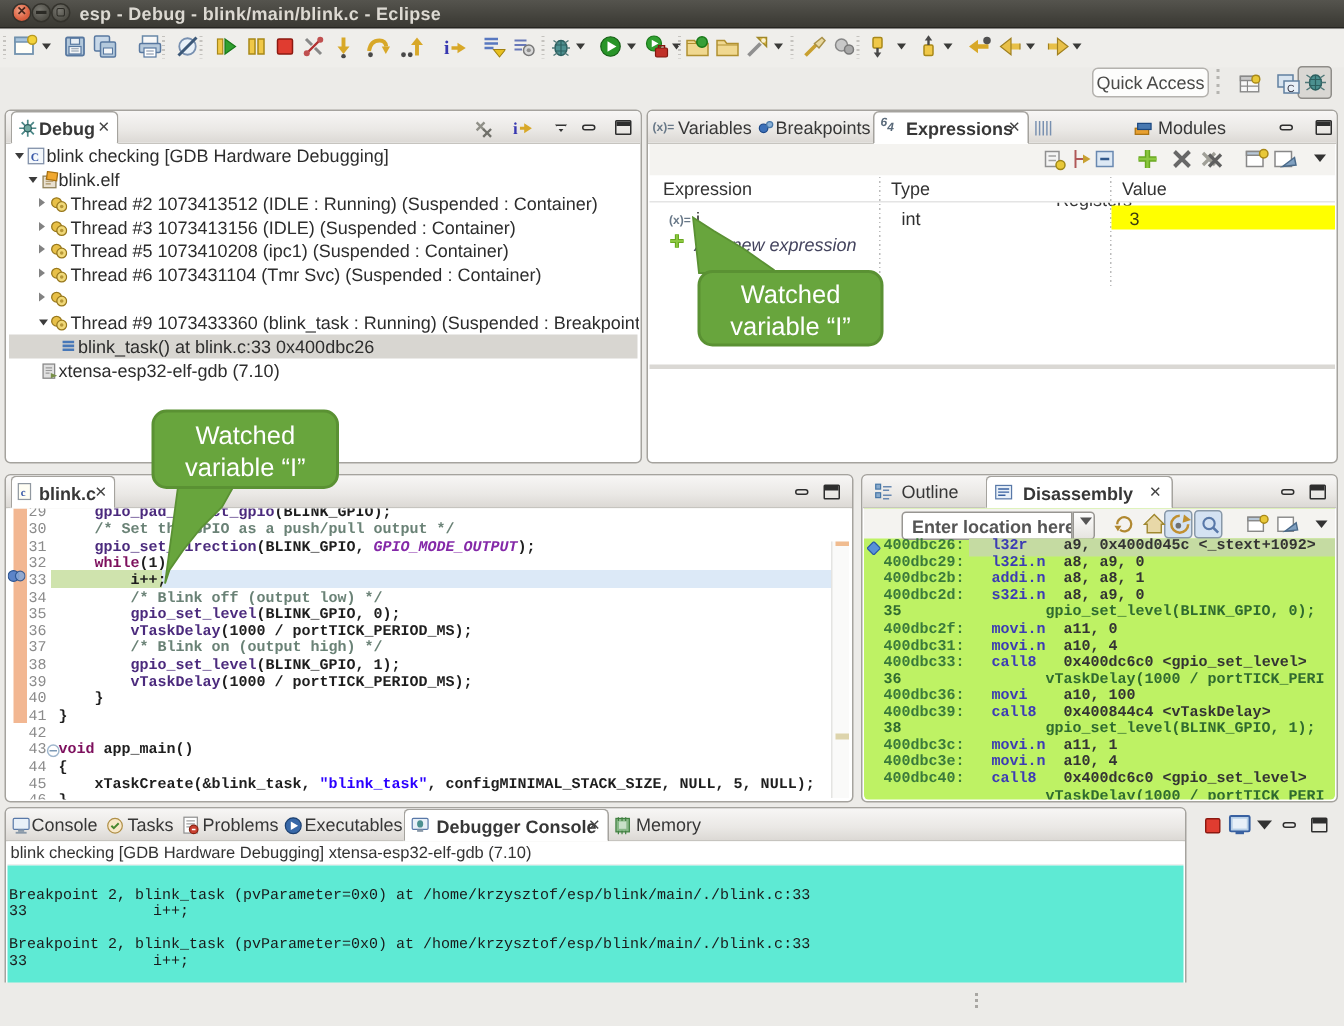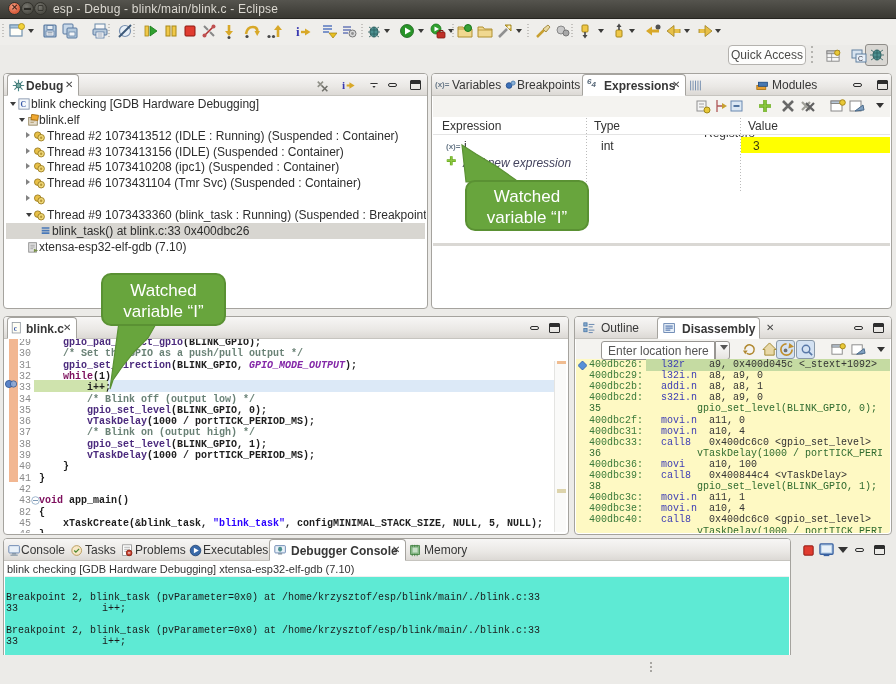--- a/index.html
+++ b/index.html
@@ -5,21 +5,21 @@
 * { margin:0; padding:0; box-sizing:border-box; }
 html,body { width:896px; height:684px; overflow:hidden; }
 body { font-family:"Liberation Sans", sans-serif; background:#ecebe8; position:relative; }
 .abs { position:absolute; }
 svg.ic { position:absolute; }
 
 
 #titlebar { left:0; top:0; width:896px; height:19px;
   background:linear-gradient(#55544e,#403f39 75%,#3a3933);
   border-bottom:1px solid #252420; }
-#titlebar .tit { position:absolute; left:53px; top:2px; font-size:12px; font-weight:normal; color:#dcd9d2; letter-spacing:0.2px; }
+#titlebar .tit { position:absolute; left:53px; top:2px; font-size:12px; font-weight:bold; color:#dcd9d2; letter-spacing:0.2px; }
 .wbtn { position:absolute; top:2px; width:13px; height:13px; border-radius:50%; }
 #btn-close { left:8px;  background:radial-gradient(circle at 40% 35%, #f2a488, #dd6545 55%, #c24d2f); border:1px solid #33322c; }
 #btn-min   { left:21px; background:radial-gradient(circle at 40% 35%, #787770, #53524b 60%, #434239); border:1px solid #33322c; }
 #btn-max   { left:34px; background:radial-gradient(circle at 40% 35%, #787770, #53524b 60%, #434239); border:1px solid #33322c; }
 .wbtn span { position:absolute; left:0; top:-1px; width:100%; height:100%; display:flex; align-items:center; justify-content:center; font-size:8px; color:#46251c; font-weight:bold; }
 #btn-min span, #btn-max span { color:#2b2a25; font-size:7px; }
 
 
 #toolbar { left:0; top:20px; width:896px; height:25px; background:#efeeeb; }
 #belt { left:0; top:45px; width:896px; height:28px; background:#ecebe8; }
@@ -70,21 +70,21 @@
 .cl { position:absolute; left:0; width:100%; height:11.3px; white-space:pre; line-height:11.3px;}
 .lnum { position:absolute; left:0px; width:26px; text-align:right; color:#8a8a8a; font-weight:normal; }
 .code { position:absolute; left:34px; top:0; }
 .salmon { position:absolute; left:4px; width:9px; background:#f2b792; }
 .kw { color:#7d0f5d; } .fn { color:#4b2a7d; } .cm { color:#6a8276; } .st { color:#2a00ff; } .mac { color:#8428a8; font-style:italic; }
 #curline-g { position:absolute; left:29px; width:74px; height:11.3px; background:#cfe3ad; }
 #curline-b { position:absolute; left:103px; right:13px; height:11.3px; background:#dce9f7; }
 #ovruler { position:absolute; right:1px; top:22px; width:12px; bottom:1px; background:#fafaf9; border-left:1px solid #e4e4e2; }
 
 
-#disContent { position:absolute; left:1px; top:22px; right:1px; bottom:1px; background:#fef9c3; border-radius:0 0 3px 3px; overflow:hidden; font-family:"Liberation Mono", monospace; font-size:10px; font-weight:normal; }
+#disContent { position:absolute; left:1px; top:22px; right:1px; bottom:1px; background:#bef264; border-radius:0 0 3px 3px; overflow:hidden; font-family:"Liberation Mono", monospace; font-size:10px; font-weight:bold; }
 .dl { position:absolute; width:100%; height:11.1px; white-space:pre; line-height:11.1px; }
 .addr { color:#3a7a3a; } .mn { color:#3c3cb4; } .op { color:#333; } .srcg { color:#2f6b2f; }
 #dis-hl { position:absolute; left:70px; right:0px; height:11.6px; background:#c5dba2; }
 #locbox { position:absolute; left:25px; top:2px; width:114px; height:19px; background:#fff; border:1px solid #989692; border-radius:3px 0 0 3px; font-family:"Liberation Sans",sans-serif; font-size:12px; color:#555; overflow:hidden; white-space:nowrap; }
 #locdrop { position:absolute; left:139px; top:2px; width:15px; height:19px; background:linear-gradient(#fdfdfd,#e6e4e0); border:1px solid #989692; border-radius:0 3px 3px 0; }
 
 
 #conInfo { position:absolute; left:1px; top:22px; right:1px; height:16px; background:#fff; font-size:11px; color:#333; border-bottom:1px solid #eee;}
 #conText { position:absolute; left:1px; top:38px; right:1px; bottom:1px; background:#5eead4; border-radius:0 0 3px 3px; font-family:"Liberation Mono", monospace; font-size:10px; color:#1a1a1a; white-space:pre; line-height:11px; padding-top:15px; padding-left:1px;}
 
@@ -515,21 +515,21 @@
       <div class="cl" style="top:54.5px;"><span class="lnum">34</span><span class="code">        <span class="cm">/* Blink off (output low) */</span></span></div>
       <div class="cl" style="top:65.80000000000001px;"><span class="lnum">35</span><span class="code">        <span class="fn">gpio_set_level</span>(BLINK_GPIO, 0);</span></div>
       <div class="cl" style="top:77.10000000000001px;"><span class="lnum">36</span><span class="code">        <span class="fn">vTaskDelay</span>(1000 / portTICK_PERIOD_MS);</span></div>
       <div class="cl" style="top:88.4px;"><span class="lnum">37</span><span class="code">        <span class="cm">/* Blink on (output high) */</span></span></div>
       <div class="cl" style="top:99.7px;"><span class="lnum">38</span><span class="code">        <span class="fn">gpio_set_level</span>(BLINK_GPIO, 1);</span></div>
       <div class="cl" style="top:111px;"><span class="lnum">39</span><span class="code">        <span class="fn">vTaskDelay</span>(1000 / portTICK_PERIOD_MS);</span></div>
       <div class="cl" style="top:122.30000000000001px;"><span class="lnum">40</span><span class="code">    }</span></div>
       <div class="cl" style="top:133.60000000000002px;"><span class="lnum">41</span><span class="code">}</span></div>
       <div class="cl" style="top:144.9px;"><span class="lnum">42</span><span class="code"></span></div>
       <div class="cl" style="top:156.20000000000002px;"><span class="lnum">43</span><span class="code"><span class="kw">void</span> app_main()</span></div>
-      <div class="cl" style="top:167.5px;"><span class="lnum">82</span><span class="code">{</span></div>
+      <div class="cl" style="top:167.5px;"><span class="lnum">44</span><span class="code">{</span></div>
       <div class="cl" style="top:178.8px;"><span class="lnum">45</span><span class="code">    xTaskCreate(&amp;blink_task, <span class="st">"blink_task"</span>, configMINIMAL_STACK_SIZE, NULL, 5, NULL);</span></div>
       <div class="cl" style="top:190.10000000000002px;"><span class="lnum">46</span><span class="code">}</span></div>
       <div id="ovruler">
         <div style="position:absolute; left:2px; top:0px; width:9px; height:3px; background:#f0bc90;"></div>
         <div style="position:absolute; left:2px; top:128px; width:9px; height:4px; background:#ddd4ac;"></div>
       </div>
       <svg class="ic" style="left:0px; top:40px;" width="12" height="10" viewBox="0 0 12 10">
   <circle cx="4" cy="5" r="3.6" fill="#5c84c8" stroke="#2c5490" stroke-width="0.8"></circle>
   <circle cx="8.5" cy="5" r="3.2" fill="#88a8d8" stroke="#2c5490" stroke-width="0.8" opacity="0.9"></circle>
       </svg>
@@ -538,21 +538,21 @@
         <rect x="2" y="4" width="5" height="1" fill="#7c99b5"></rect>
       </svg>
     </div>
 </div>
 
 <div class="panel" id="disasmPanel">
   <div class="tabbar" id="disasmTabbar">
     <div class="tab" style="left:4px;">
         <span class="lbl" style="left:22px;">Outline</span>
       </div>
-    <div class="tab sel" style="left:82px; width:103px;">
+    <div class="tab sel" style="left:82px; width:125px;">
       <span class="lbl" style="left:24px;">Disassembly</span>
       <span class="lbl tclose" style="left:108px;">✕</span>
     </div>
     <div class="minbtn" style="left:279px; top:9px;"></div>
     <div class="maxbtn" style="left:298px; top:6px;"></div>
   <svg class="ic" width="13" height="13" viewBox="0 0 16 16" style="left:8px; top:5px;">
         <rect x="1" y="1" width="4" height="4" fill="#88aacc" stroke="#4878a8"></rect>
         <rect x="1" y="8" width="4" height="4" fill="#88aacc" stroke="#4878a8"></rect>
         <path d="M7 3 h7 M7 10 h7 M7 6 h5 M7 13 h5" stroke="#6888b0" stroke-width="1.2"></path>
       </svg>

